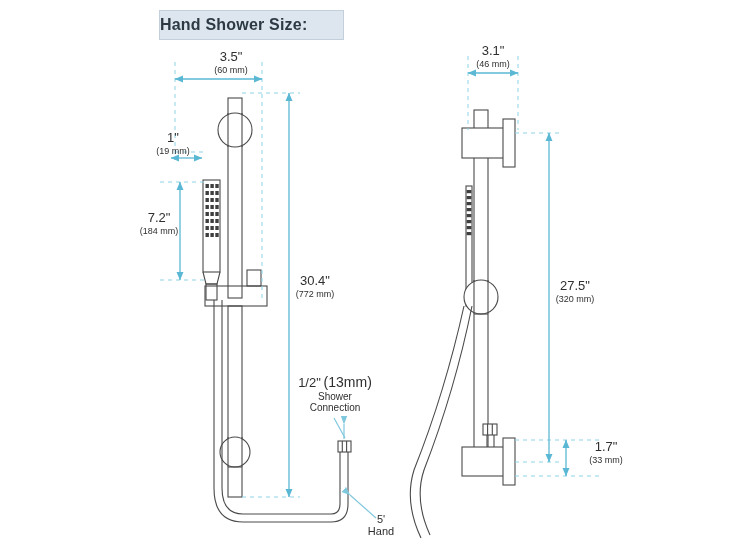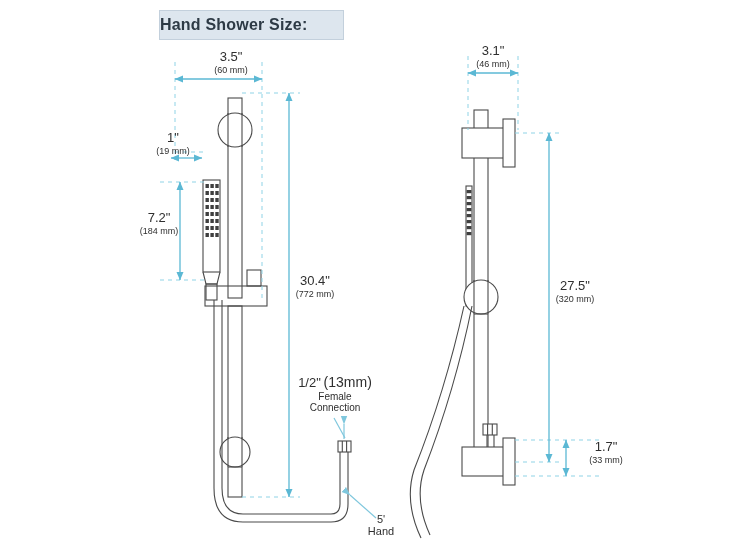--- a/index.html
+++ b/index.html
@@ -218,21 +218,21 @@
   <span class="sml">(184 mm)</span>
 </div>
 
 <div class="lbl" style="left:281px;top:274px;width:68px;">
   <span class="big">30.4"</span>
   <span class="sml">(772 mm)</span>
 </div>
 
 <div class="lbl" style="left:285px;top:375px;width:100px;">
   <span class="line"><span class="inlinebig">1/2"</span> <span class="inlinesml">(13mm)</span></span>
-  <span class="line">Female</span>
+  <span class="line">Shower</span>
   <span class="line">Connection</span>
 </div>
 
 <div class="lbl hose" style="left:360px;top:513px;width:42px;">
   <span class="line">5'</span>
   <span class="line">Hand</span>
 </div>
 
 <div class="lbl" style="left:461px;top:44px;width:64px;">
   <span class="big">3.1"</span>

